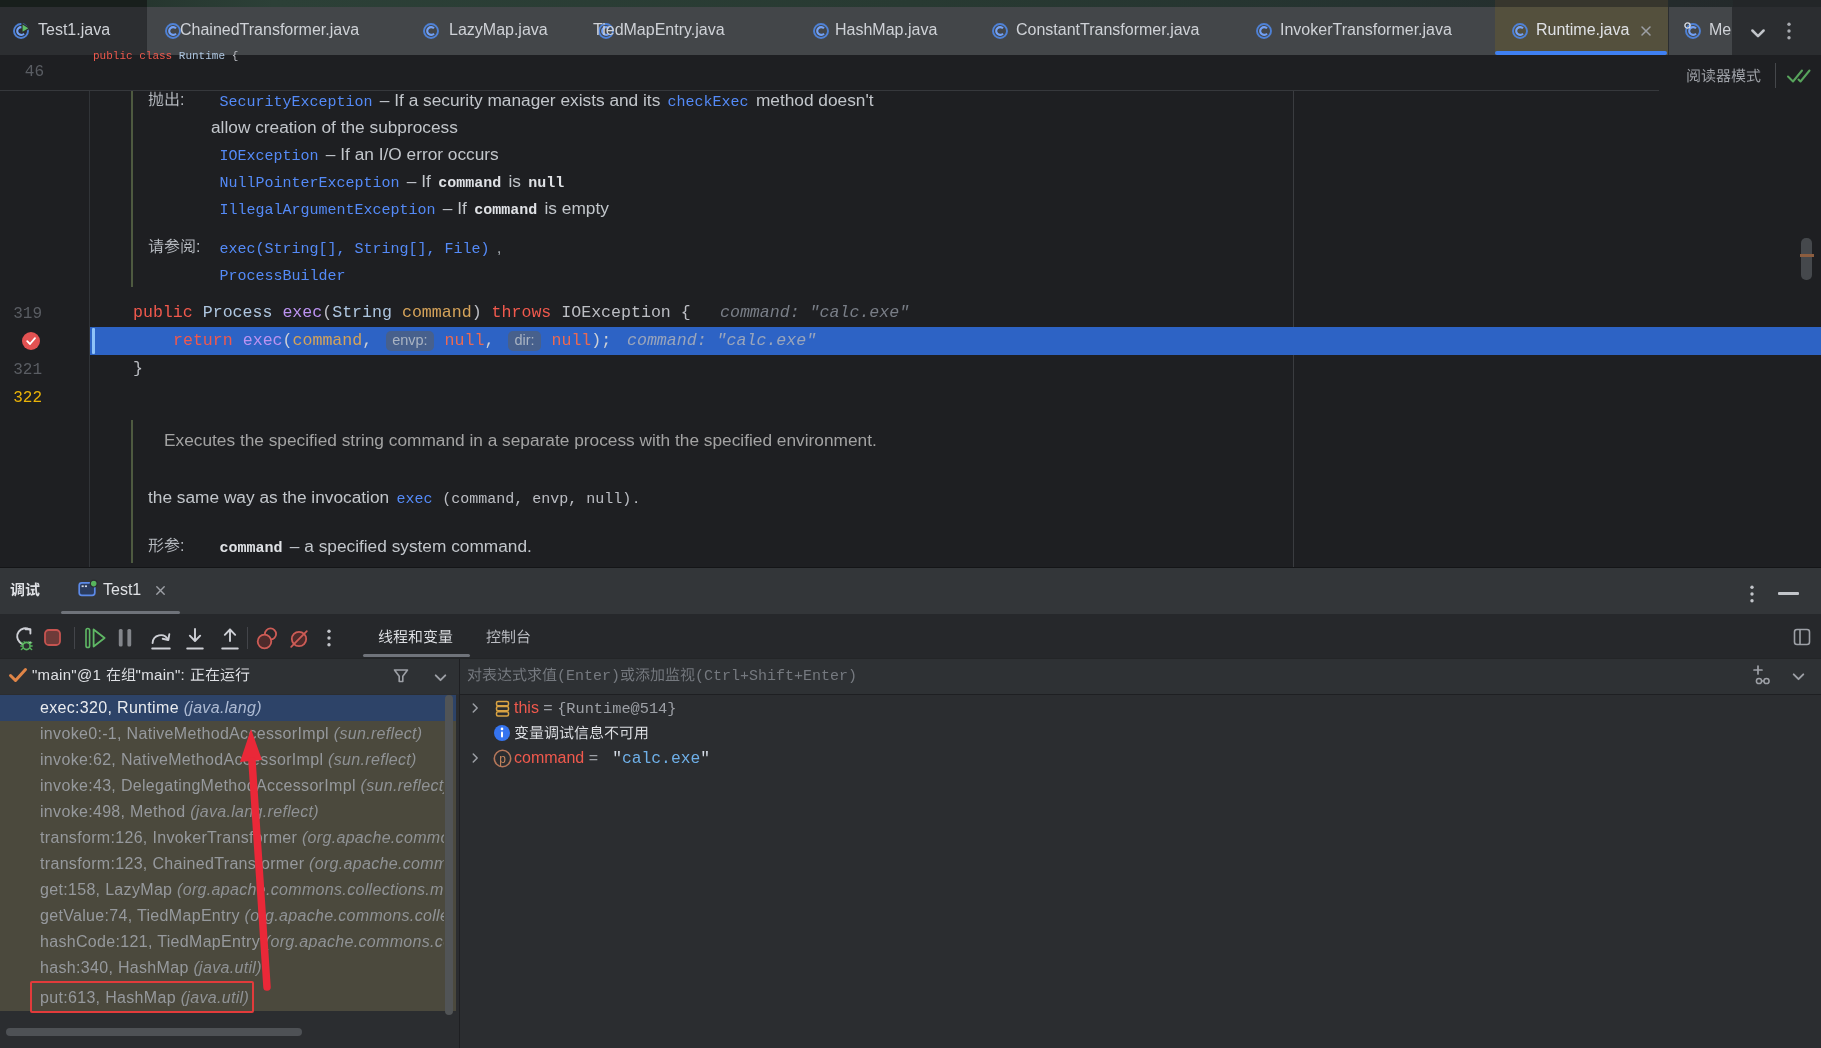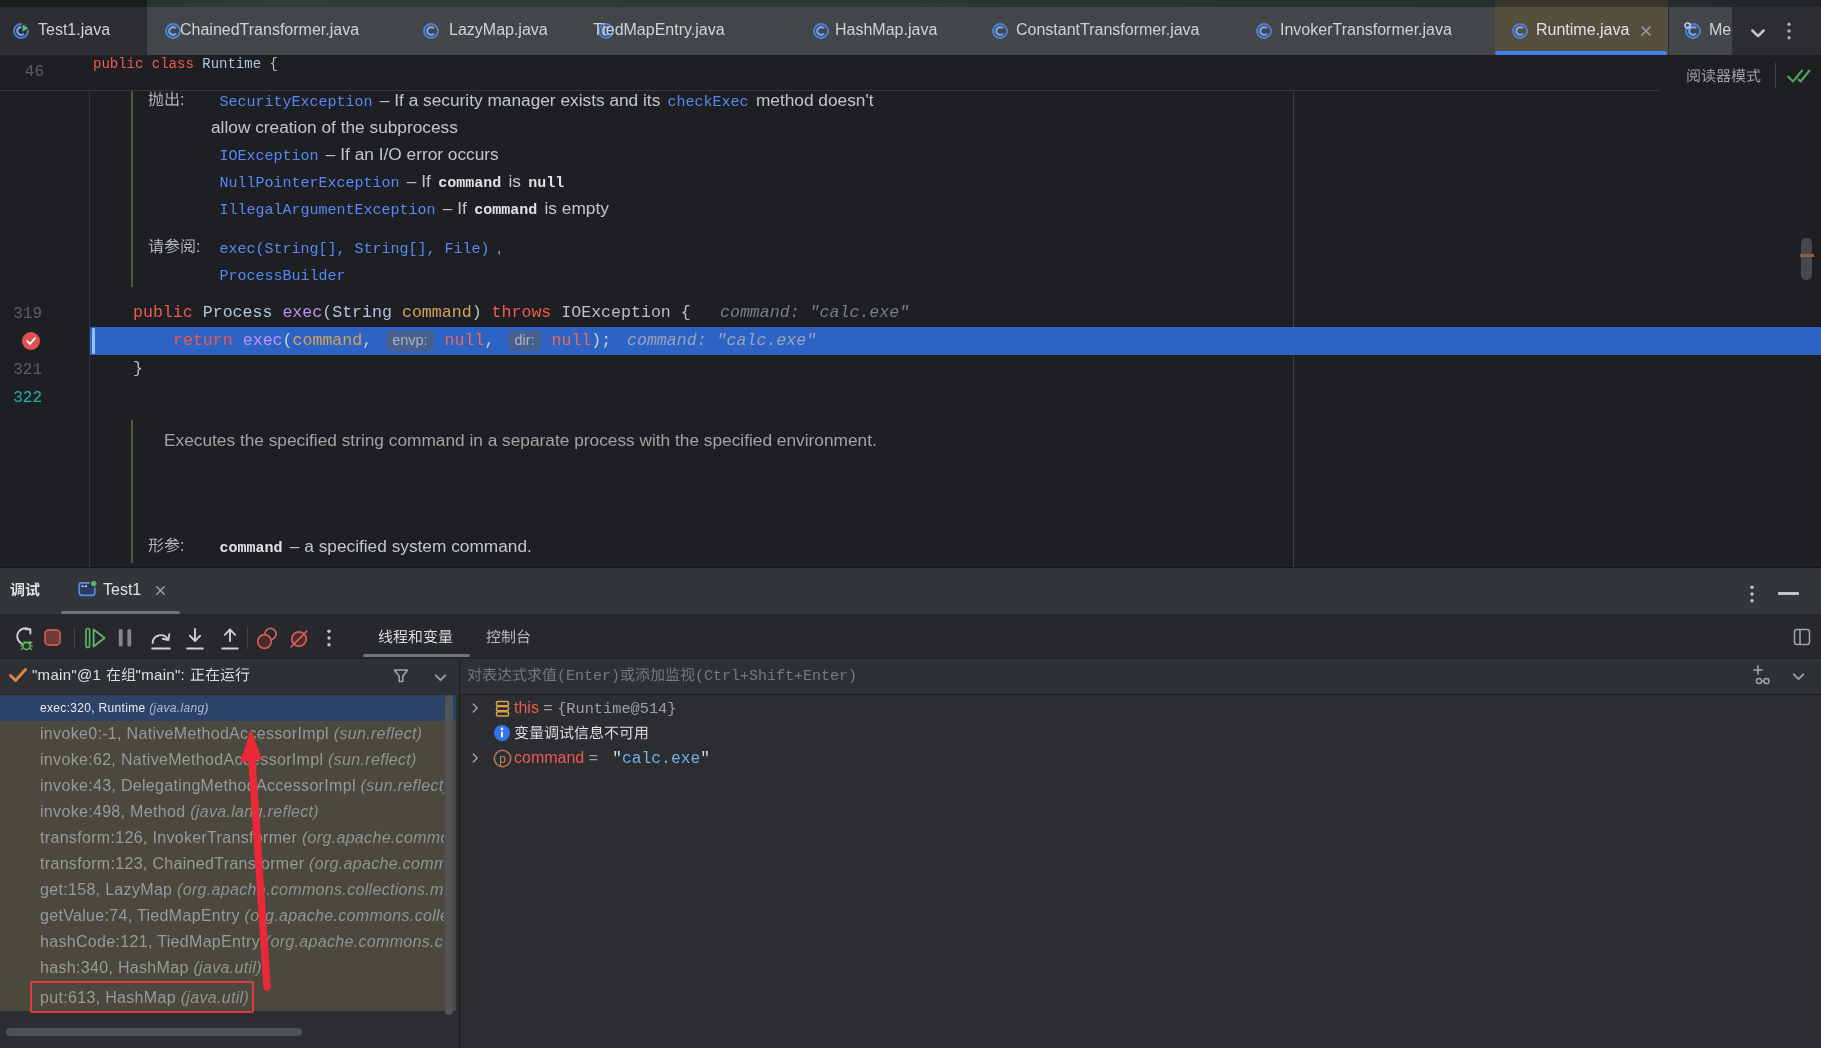--- a/index.html
+++ b/index.html
@@ -78,21 +78,21 @@
       <path d="M3.5 6 L8 10.5 L12.5 6" fill="none" stroke="#c2c5ca" stroke-width="2.0" stroke-linecap="round" stroke-linejoin="round"></path>
     </svg>
     <svg class="a" style="left:1787px;top:22px" width="4" height="18" viewBox="0 0 4 18">
       <circle cx="2" cy="2.2" r="1.7" fill="#a8abb0"></circle>
       <circle cx="2" cy="9" r="1.7" fill="#a8abb0"></circle>
       <circle cx="2" cy="15.8" r="1.7" fill="#a8abb0"></circle>
     </svg>
     <div class="a" style="left:0;top:55px;width:1821px;height:36px;background:#1e1f22"></div>
     <div class="a" style="left:0;top:90px;width:1659px;height:1px;background:#36383c"></div>
     <div class="a" style="left:10px;top:62px;width:34px;text-align:right;font-size:16px;color:#5a5d63"><span class="ms">46</span></div>
-    <div class="a" style="left:93px;top:55px;font-size:14px;white-space:pre"><span class="ms"><span style="color:#f0594d">public class</span><span style="color:#aec6e0"> Runtime</span><span style="color:#bcbec4"> {</span></span></div>
+    <div class="a" style="left:93px;top:49px;font-size:11px;white-space:pre"><span class="ms"><span style="color:#f0594d">public class</span><span style="color:#aec6e0"> Runtime</span><span style="color:#bcbec4"> {</span></span></div>
     <div class="a" style="left:1686px;top:67px"><svg style="vertical-align:-2.2px" width="75.0" height="15.4" viewBox="0 -13.2 75.0 15.4">
         <path fill="#9ea1a7" d="M5.2 -6.7H9.7V-4.9H5.2ZM1.4 -9.2V1.2H2.5V-9.2ZM1.6 -11.9C2.2 -11.2 3 -10.4 3.3 -9.8L4.2 -10.4C3.9 -11 3.1 -11.8 2.4 -12.4ZM4.7 -9.6C5.2 -9 5.7 -8.2 5.9 -7.6H4.2V-4H5.8C5.6 -2.4 5.1 -1.3 3.2 -0.6C3.5 -0.5 3.8 -0.1 3.9 0.2C5.9 -0.6 6.6 -2 6.9 -4H8V-1.5C8 -0.5 8.2 -0.2 9.2 -0.2C9.4 -0.2 10.4 -0.2 10.6 -0.2C11.4 -0.2 11.7 -0.6 11.8 -2C11.5 -2.1 11.1 -2.2 10.9 -2.4C10.8 -1.3 10.8 -1.1 10.5 -1.1C10.3 -1.1 9.5 -1.1 9.4 -1.1C9 -1.1 9 -1.2 9 -1.5V-4H10.8V-7.6H9C9.4 -8.2 9.9 -9 10.3 -9.8L9.2 -10C8.9 -9.3 8.3 -8.3 7.9 -7.6H6L6.9 -8C6.7 -8.6 6.1 -9.4 5.6 -10ZM5.3 -11.8V-10.8H12.6V-0.2C12.6 0 12.5 0.1 12.3 0.1C12.1 0.1 11.4 0.1 10.8 0.1C10.9 0.3 11.1 0.8 11.1 1.1C12.1 1.1 12.7 1.1 13.1 0.9C13.5 0.7 13.6 0.4 13.6 -0.2V-11.8Z M21.6 -6.8C22.4 -6.4 23.4 -5.7 23.8 -5.3L24.4 -5.9C23.9 -6.4 22.9 -7 22.2 -7.3ZM20.6 -5.4C21.4 -5 22.3 -4.3 22.8 -3.8L23.3 -4.5C22.9 -5 21.9 -5.6 21.1 -6ZM25.2 -1.6C26.5 -0.8 27.9 0.4 28.7 1.2L29.4 0.5C28.6 -0.3 27.1 -1.4 25.9 -2.2ZM16.6 -11.5C17.4 -10.8 18.4 -9.9 18.9 -9.2L19.6 -10C19.2 -10.7 18.1 -11.6 17.3 -12.3ZM20.5 -8.9V-7.9H27.8C27.6 -7.3 27.3 -6.6 27.1 -6.1L28 -5.9C28.4 -6.6 28.7 -7.8 29.1 -8.8L28.3 -8.9L28.2 -8.9H25.3V-10.2H28.4V-11.2H25.3V-12.6H24.2V-11.2H21.1V-10.2H24.2V-8.9ZM24.6 -7.3V-5.6C24.6 -5 24.6 -4.4 24.4 -3.8H20.2V-2.8H24C23.4 -1.6 22.3 -0.5 19.9 0.4C20.2 0.6 20.5 1 20.6 1.3C23.4 0.2 24.7 -1.3 25.2 -2.8H29.2V-3.8H25.5C25.6 -4.4 25.7 -5 25.7 -5.5V-7.3ZM15.6 -7.9V-6.8H17.8V-1.3C17.8 -0.6 17.4 -0.1 17.1 0.1C17.3 0.3 17.6 0.7 17.7 0.9V0.9C17.9 0.6 18.3 0.2 20.7 -1.7C20.5 -1.9 20.3 -2.3 20.2 -2.6L18.9 -1.6V-7.9Z M32.9 -10.9H35.5V-8.8H32.9ZM39.3 -10.9H42V-8.8H39.3ZM39.2 -7.3C39.8 -7 40.6 -6.6 41.1 -6.3H36.8C37.1 -6.8 37.4 -7.3 37.7 -7.8L36.6 -8V-11.9H31.9V-7.9H36.5C36.2 -7.3 35.9 -6.8 35.5 -6.3H30.8V-5.3H34.5C33.5 -4.4 32.1 -3.6 30.4 -3C30.7 -2.8 31 -2.4 31.1 -2.1L31.9 -2.5V1.2H33V0.8H35.5V1.1H36.6V-3.4H33.7C34.6 -4 35.3 -4.6 35.9 -5.3H38.7C39.4 -4.6 40.2 -4 41.1 -3.4H38.3V1.2H39.4V0.8H42V1.1H43.1V-2.5L43.9 -2.2C44 -2.5 44.3 -2.9 44.6 -3.1C42.9 -3.5 41.3 -4.3 40.1 -5.3H44.2V-6.3H41.6L42 -6.7C41.5 -7.1 40.6 -7.6 39.8 -7.9ZM38.3 -11.9V-7.9H43.1V-11.9ZM33 -0.2V-2.4H35.5V-0.2ZM39.4 -0.2V-2.4H42V-0.2Z M52.1 -6.3H57.3V-5.2H52.1ZM52.1 -8.1H57.3V-7.1H52.1ZM56 -12.6V-11.4H53.7V-12.6H52.6V-11.4H50.4V-10.4H52.6V-9.3H53.7V-10.4H56V-9.3H57.1V-10.4H59.2V-11.4H57.1V-12.6ZM51 -9V-4.3H54.1C54 -3.9 54 -3.5 53.9 -3.1H50.1V-2.1H53.5C53 -1 51.9 -0.2 49.7 0.3C49.9 0.5 50.2 0.9 50.3 1.2C52.9 0.6 54.1 -0.5 54.7 -2.1C55.5 -0.4 56.9 0.7 58.8 1.2C59 0.9 59.2 0.5 59.5 0.3C57.8 -0.1 56.5 -0.9 55.8 -2.1H59.1V-3.1H55C55.1 -3.5 55.1 -3.9 55.2 -4.3H58.4V-9ZM47.6 -12.6V-9.7H45.8V-8.7H47.6V-8.6C47.2 -6.6 46.4 -4.2 45.5 -3C45.7 -2.7 45.9 -2.2 46.1 -1.9C46.6 -2.7 47.2 -4.1 47.6 -5.6V1.2H48.7V-6.5C49.1 -5.7 49.6 -4.8 49.8 -4.3L50.5 -5.1C50.2 -5.6 49.1 -7.4 48.7 -8V-8.7H50.2V-9.7H48.7V-12.6Z M70.6 -11.9C71.4 -11.3 72.3 -10.5 72.8 -10L73.6 -10.7C73.1 -11.2 72.2 -12 71.4 -12.5ZM68.5 -12.5C68.5 -11.6 68.5 -10.7 68.5 -9.8H60.8V-8.7H68.6C69 -3.1 70.3 1.2 72.7 1.2C73.9 1.2 74.3 0.5 74.5 -2.2C74.2 -2.3 73.8 -2.5 73.5 -2.8C73.4 -0.8 73.2 0.1 72.8 0.1C71.3 0.1 70.2 -3.6 69.8 -8.7H74.2V-9.8H69.7C69.7 -10.7 69.7 -11.6 69.7 -12.5ZM60.9 -0.4 61.2 0.8C63.2 0.3 65.9 -0.3 68.5 -0.9L68.4 -1.9L65.2 -1.2V-5.4H68V-6.5H61.4V-5.4H64V-1Z"></path>
       </svg></div>
     <div class="a" style="left:1775px;top:63px;width:1px;height:25px;background:#45474b"></div>
     <svg class="a" style="left:1786px;top:66px" width="26" height="20" viewBox="0 0 26 20">
       <path d="M2 10.5 L7 15.5 L16 4.5" fill="none" stroke="#57a35c" stroke-width="2" stroke-linecap="round" stroke-linejoin="round"></path>
       <path d="M12.5 13.5 L14.5 15.5 L23.5 4.5" fill="none" stroke="#57a35c" stroke-width="2" stroke-linecap="round" stroke-linejoin="round"></path>
     </svg>
     <div class="a" style="left:89px;top:91px;width:1px;height:476px;background:#313438"></div>
     <div class="a" style="left:1293px;top:91px;width:1px;height:476px;background:#3a3c40"></div>
@@ -106,33 +106,34 @@
     <div class="a" style="left:217px;top:143px;height:22px;line-height:22px;font-size:17.3px;color:#c2c6cb;white-space:pre"><span class="ms" style="font-size:15px;margin:0 2.5px;color:#548af7">IOException</span> – If an I/O error occurs</div>
     <div class="a" style="left:217px;top:170px;height:22px;line-height:22px;font-size:17.3px;color:#c2c6cb;white-space:pre"><span class="ms" style="font-size:15px;margin:0 2.5px;color:#548af7">NullPointerException</span> – If <span class="ms" style="font-size:15px;margin:0 2.5px;font-weight:bold;color:#dfe1e5">command</span> is <span class="ms" style="font-size:15px;margin:0 2.5px;font-weight:bold;color:#dfe1e5">null</span></div>
     <div class="a" style="left:217px;top:197px;height:22px;line-height:22px;font-size:17.3px;color:#c2c6cb;white-space:pre"><span class="ms" style="font-size:15px;margin:0 2.5px;color:#548af7">IllegalArgumentException</span> – If <span class="ms" style="font-size:15px;margin:0 2.5px;font-weight:bold;color:#dfe1e5">command</span> is empty</div>
     <div class="a" style="left:148px;top:236px;height:22px;line-height:22px;font-size:16px;color:#b6bac0"><svg style="vertical-align:-2.4px" width="48.0" height="16.5" viewBox="0 -14.1 48.0 16.5">
         <path fill="#b6bac0" d="M1.7 -12.4C2.5 -11.6 3.6 -10.5 4.1 -9.9L4.9 -10.7C4.4 -11.4 3.3 -12.4 2.5 -13.1ZM0.7 -8.4V-7.3H3.1V-1.4C3.1 -0.7 2.6 -0.2 2.3 -0C2.5 0.2 2.8 0.7 2.9 1C3.2 0.7 3.6 0.3 6.3 -1.8C6.2 -2 6 -2.5 5.9 -2.8L4.2 -1.5V-8.4ZM7.9 -3.4H12.9V-2.1H7.9ZM7.9 -4.2V-5.5H12.9V-4.2ZM9.8 -13.4V-12.2H6.1V-11.3H9.8V-10.2H6.5V-9.4H9.8V-8.3H5.6V-7.3H15.4V-8.3H11V-9.4H14.4V-10.2H11V-11.3H14.9V-12.2H11V-13.4ZM6.8 -6.4V1.3H7.9V-1.2H12.9V-0.1C12.9 0.1 12.8 0.2 12.6 0.2C12.4 0.2 11.6 0.2 10.8 0.2C11 0.5 11.1 0.9 11.2 1.2C12.3 1.2 13.1 1.2 13.5 1C14 0.8 14.1 0.5 14.1 -0.1V-6.4Z M24.8 -6.4C23.7 -5.6 21.6 -4.9 20.1 -4.5C20.4 -4.3 20.7 -4 20.8 -3.7C22.5 -4.2 24.5 -5 25.8 -5.9ZM26.2 -4.5C24.8 -3.5 22.1 -2.7 19.8 -2.2C20.1 -2 20.4 -1.6 20.5 -1.3C22.9 -1.8 25.6 -2.8 27.2 -4ZM28.2 -2.8C26.4 -1.1 22.8 -0.1 18.8 0.3C19.1 0.5 19.3 1 19.4 1.3C23.5 0.8 27.2 -0.3 29.3 -2.3ZM18.9 -9.5C19.2 -9.6 19.7 -9.6 22.5 -9.8C22.2 -9.2 22 -8.8 21.7 -8.3H16.8V-7.2H20.9C19.8 -5.8 18.3 -4.8 16.6 -4C16.9 -3.8 17.4 -3.3 17.5 -3.1C19.5 -4.1 21.2 -5.4 22.4 -7.2H25.7C26.9 -5.5 28.8 -4 30.6 -3.2C30.8 -3.5 31.2 -3.9 31.5 -4.2C29.9 -4.8 28.2 -5.9 27.1 -7.2H31.2V-8.3H23.1C23.4 -8.8 23.6 -9.3 23.8 -9.8L28.3 -10C28.7 -9.7 29.1 -9.3 29.3 -9L30.3 -9.7C29.4 -10.7 27.6 -12.1 26.2 -13L25.3 -12.3C25.9 -11.9 26.5 -11.5 27.2 -11L21 -10.8C22 -11.4 23 -12.1 24 -12.9L22.9 -13.5C21.7 -12.4 20.2 -11.4 19.6 -11.1C19.2 -10.8 18.8 -10.6 18.5 -10.6C18.6 -10.3 18.8 -9.7 18.9 -9.5Z M37.5 -7.1H42.4V-5.2H37.5ZM33.5 -9.8V1.3H34.6V-9.8ZM33.7 -12.7C34.4 -12 35.2 -11.1 35.6 -10.4L36.5 -11.1C36.1 -11.7 35.3 -12.6 34.6 -13.2ZM37.1 -10.2C37.6 -9.6 38.1 -8.7 38.3 -8.1H36.4V-4.2H38.2C38 -2.6 37.4 -1.4 35.5 -0.7C35.7 -0.5 36 -0.1 36.1 0.2C38.3 -0.7 39 -2.1 39.3 -4.2H40.5V-1.6C40.5 -0.5 40.8 -0.2 41.9 -0.2C42.1 -0.2 43.1 -0.2 43.3 -0.2C44.2 -0.2 44.4 -0.6 44.5 -2.2C44.3 -2.2 43.8 -2.4 43.6 -2.6C43.6 -1.4 43.5 -1.2 43.2 -1.2C43 -1.2 42.2 -1.2 42 -1.2C41.6 -1.2 41.6 -1.2 41.6 -1.6V-4.2H43.5V-8.1H41.6C42.1 -8.8 42.6 -9.6 43 -10.4L41.9 -10.7C41.5 -9.9 40.9 -8.8 40.4 -8.1H38.4L39.3 -8.5C39.1 -9.2 38.5 -10 38 -10.7ZM37.6 -12.5V-11.5H45.4V-0.2C45.4 0 45.3 0.1 45.1 0.1C44.9 0.1 44.2 0.1 43.5 0.1C43.7 0.4 43.8 0.9 43.9 1.2C44.9 1.2 45.6 1.2 46 1C46.4 0.8 46.5 0.4 46.5 -0.2V-12.5Z"></path>
       </svg><span>:</span></div>
     <div class="a" style="left:217px;top:236px;height:22px;line-height:22px;font-size:17.3px;color:#c2c6cb;white-space:pre"><span class="ms" style="font-size:15px;margin:0 2.5px;color:#548af7">exec(String[], String[], File)</span><span style="color:#9ba0a6"> ,</span></div>
     <div class="a" style="left:217px;top:263px;height:22px;line-height:22px;font-size:17.3px;color:#c2c6cb;white-space:pre"><span class="ms" style="font-size:15px;margin:0 2.5px;color:#548af7">ProcessBuilder</span></div>
     <div class="a" style="left:0;top:299px;width:42px;text-align:right;font-size:16px;color:#5a5d63;line-height:28px"><span class="ms">319</span></div>
     <div class="a" style="left:0;top:355px;width:42px;text-align:right;font-size:16px;color:#5a5d63;line-height:28px"><span class="ms">321</span></div>
-    <div class="a" style="left:0;top:383px;width:42px;text-align:right;font-size:16px;color:#14b8a6;line-height:28px"><span class="ms">322</span></div>
+    <div class="a" style="left:0;top:383px;width:42px;text-align:right;font-size:16px;color:#eab308;line-height:28px"><span class="ms">322</span></div>
     <svg class="a" style="left:21px;top:331px" width="20" height="20" viewBox="0 0 20 20">
       <circle cx="10" cy="10" r="9" fill="#e35252"></circle>
       <path d="M6.2 10.2 L9 13 L14 7.2" fill="none" stroke="#ffffff" stroke-width="1.8" stroke-linecap="round" stroke-linejoin="round"></path>
     </svg>
     <div class="a code" style="left:133px;top:299px"><span style="color:#f0594d">public </span><span style="color:#aec6e0">Process </span><span style="color:#bc93f1">exec</span><span style="color:#bcbec4">(</span><span style="color:#aec6e0">String </span><span style="color:#d5a35a">command</span><span style="color:#bcbec4">) </span><span style="color:#f0594d">throws </span><span style="color:#bcbec4">IOException {</span></div>
     <div class="a hint" style="left:720px;top:299px;color:#797e87">command: "calc.exe"</div>
     <div class="a" style="left:90px;top:327px;width:1731px;height:28px;background:#2d63c5"></div>
     <div class="a" style="left:92px;top:328px;width:3px;height:26px;background:#8ec2f8;border-radius:1px"></div>
     <div class="a code" style="left:173px;top:327px"><span style="color:#f0594d">return </span><span style="color:#bc93f1">exec</span><span style="color:#ced0d6">(</span><span style="color:#d5a35a">command</span><span style="color:#ced0d6">, </span><span class="chip">envp:</span><span style="color:#ea6a52"> null</span><span style="color:#ced0d6">, </span><span class="chip">dir:</span><span style="color:#ea6a52"> null</span><span style="color:#ced0d6">);</span></div>
     <div class="a hint" style="left:627px;top:327px;color:#9aa5bb">command: "calc.exe"</div>
     <div class="a code" style="left:133px;top:355px;color:#bcbec4">}</div>
     <div class="a" style="left:164px;top:429px;height:22px;line-height:22px;font-size:17.3px;color:#a3a3a3;white-space:pre">Executes the specified string command in a separate process with the specified environment.</div>
+    <div class="a" style="left:148px;top:486px;height:22px;line-height:22px;font-size:17.3px;color:#c2c6cb;white-space:pre">the same way as the invocation <span class="ms" style="font-size:15px;margin:0 2.5px;color:#548af7">exec</span> <span class="ms" style="font-size:15px;margin:0 2.5px;color:#bcbec4">(command, envp, null)</span><span>.</span></div>
     <div class="a" style="left:148px;top:535px;height:22px;line-height:22px;font-size:16px;color:#b6bac0"><svg style="vertical-align:-2.4px" width="32.0" height="16.5" viewBox="0 -14.1 32.0 16.5">
         <path fill="#b6bac0" d="M13.5 -13.2C12.5 -11.9 10.7 -10.5 9.2 -9.8C9.5 -9.5 9.8 -9.2 10 -8.9C11.7 -9.8 13.5 -11.2 14.7 -12.7ZM14 -8.8C12.9 -7.4 11 -5.9 9.3 -5.1C9.6 -4.9 10 -4.5 10.2 -4.3C11.9 -5.2 13.9 -6.8 15.1 -8.3ZM14.4 -4.4C13.2 -2.4 10.9 -0.7 8.5 0.3C8.8 0.6 9.2 1 9.4 1.3C11.8 0.1 14.1 -1.8 15.5 -4ZM6.5 -11.3V-7.2H3.9V-11.3ZM0.7 -7.2V-6.1H2.7C2.7 -3.7 2.3 -1.3 0.6 0.6C0.9 0.7 1.3 1.1 1.5 1.4C3.4 -0.7 3.8 -3.4 3.9 -6.1H6.5V1.3H7.6V-6.1H9.4V-7.2H7.6V-11.3H9.2V-12.4H0.9V-11.3H2.8V-7.2Z M24.8 -6.4C23.7 -5.6 21.6 -4.9 20.1 -4.5C20.4 -4.3 20.7 -4 20.8 -3.7C22.5 -4.2 24.5 -5 25.8 -5.9ZM26.2 -4.5C24.8 -3.5 22.1 -2.7 19.8 -2.2C20.1 -2 20.4 -1.6 20.5 -1.3C22.9 -1.8 25.6 -2.8 27.2 -4ZM28.2 -2.8C26.4 -1.1 22.8 -0.1 18.8 0.3C19.1 0.5 19.3 1 19.4 1.3C23.5 0.8 27.2 -0.3 29.3 -2.3ZM18.9 -9.5C19.2 -9.6 19.7 -9.6 22.5 -9.8C22.2 -9.2 22 -8.8 21.7 -8.3H16.8V-7.2H20.9C19.8 -5.8 18.3 -4.8 16.6 -4C16.9 -3.8 17.4 -3.3 17.5 -3.1C19.5 -4.1 21.2 -5.4 22.4 -7.2H25.7C26.9 -5.5 28.8 -4 30.6 -3.2C30.8 -3.5 31.2 -3.9 31.5 -4.2C29.9 -4.8 28.2 -5.9 27.1 -7.2H31.2V-8.3H23.1C23.4 -8.8 23.6 -9.3 23.8 -9.8L28.3 -10C28.7 -9.7 29.1 -9.3 29.3 -9L30.3 -9.7C29.4 -10.7 27.6 -12.1 26.2 -13L25.3 -12.3C25.9 -11.9 26.5 -11.5 27.2 -11L21 -10.8C22 -11.4 23 -12.1 24 -12.9L22.9 -13.5C21.7 -12.4 20.2 -11.4 19.6 -11.1C19.2 -10.8 18.8 -10.6 18.5 -10.6C18.6 -10.3 18.8 -9.7 18.9 -9.5Z"></path>
       </svg><span>:</span></div>
     <div class="a" style="left:217px;top:535px;height:22px;line-height:22px;font-size:17.3px;color:#c2c6cb;white-space:pre"><span class="ms" style="font-size:15px;margin:0 2.5px;font-weight:bold;color:#dfe1e5">command</span> – a specified system command.</div>
     <div class="a" style="left:1801px;top:238px;width:11px;height:42px;background:#45484c;border-radius:5px"></div>
     <div class="a" style="left:1800px;top:254px;width:14px;height:3px;background:#8c5d3f"></div>
     <div class="a" style="left:0;top:567px;width:1821px;height:481px;background:#2b2d30"></div>
     <div class="a" style="left:0;top:567px;width:1821px;height:1px;background:#141517"></div>
     <div class="a" style="left:0;top:568px;width:1821px;height:46px;background:#333639"></div>
     <div class="a" style="left:0;top:614px;width:1821px;height:44px;background:#26282b"></div>
@@ -223,21 +224,21 @@
         <path fill="#dfe1e5" d="M2.8 -7.6V-0.6H0.8V0.5H14.2V-0.6H8.5V-5.3H13.2V-6.4H8.5V-10.4H13.8V-11.5H1.3V-10.4H7.3V-0.6H4V-7.6Z M20.9 -12.6C20.7 -11.8 20.4 -11 20.1 -10.3H15.9V-9.2H19.6C18.6 -7.3 17.3 -5.5 15.6 -4.3C15.8 -4 16 -3.6 16.2 -3.3C16.8 -3.7 17.4 -4.2 17.9 -4.8V1.1H19V-6.1C19.7 -7.1 20.3 -8.1 20.9 -9.2H29.1V-10.3H21.3C21.6 -10.9 21.8 -11.6 22 -12.3ZM24 -8.4V-5.5H20.6V-4.5H24V-0.2H20V0.8H29.1V-0.2H25.1V-4.5H28.5V-5.5H25.1V-8.4Z M35.7 -11.7V-10.6H43.3V-11.7ZM31 -11.1C31.9 -10.5 33.1 -9.6 33.7 -9.1L34.5 -9.9C33.8 -10.4 32.6 -11.2 31.8 -11.8ZM35.6 -1.8C36.1 -2 36.7 -2 42.4 -2.5L43 -1.4L44 -1.9C43.4 -3.1 42.2 -5 41.2 -6.5L40.3 -6C40.8 -5.3 41.3 -4.4 41.8 -3.5L36.9 -3.1C37.7 -4.3 38.5 -5.8 39.1 -7.2H44.3V-8.2H34.7V-7.2H37.7C37.2 -5.7 36.3 -4.2 36.1 -3.8C35.7 -3.3 35.5 -3 35.2 -2.9C35.4 -2.6 35.6 -2 35.6 -1.8ZM33.8 -7.3H30.6V-6.3H32.7V-1.5C32 -1.2 31.3 -0.6 30.6 0.2L31.4 1.3C32.1 0.3 32.8 -0.6 33.3 -0.6C33.7 -0.6 34.2 -0.1 34.8 0.2C35.9 0.9 37.1 1.1 39 1.1C40.6 1.1 43.1 1 44.2 0.9C44.2 0.6 44.4 0 44.5 -0.3C43 -0.1 40.7 -0 39 -0C37.3 -0 36 -0.1 35 -0.8C34.5 -1.1 34.1 -1.4 33.8 -1.6Z M51.5 -11.7V-10.6H58.9V-11.7ZM49 -12.6C48.2 -11.5 46.8 -10.2 45.5 -9.3C45.7 -9.1 46 -8.7 46.2 -8.4C47.5 -9.4 49.1 -10.9 50.1 -12.2ZM50.9 -7.6V-6.5H55.9V-0.3C55.9 -0 55.8 0.1 55.5 0.1C55.3 0.1 54.2 0.1 53.2 0C53.3 0.4 53.5 0.8 53.5 1.2C55 1.2 55.9 1.2 56.4 1C56.9 0.8 57.1 0.4 57.1 -0.2V-6.5H59.3V-7.6ZM49.6 -9.4C48.6 -7.7 46.9 -5.9 45.4 -4.8C45.6 -4.6 46 -4.1 46.2 -3.9C46.7 -4.3 47.3 -4.9 47.9 -5.5V1.2H49V-6.7C49.6 -7.4 50.2 -8.2 50.7 -9Z"></path>
       </svg></div>
     <svg class="a" style="left:392px;top:667px" width="18" height="18" viewBox="0 0 18 18">
       <path d="M2.5 3 L15.5 3 L10.8 9.2 L10.8 14.5 L7.2 14.5 L7.2 9.2 Z" fill="none" stroke="#9da0a6" stroke-width="1.6" stroke-linejoin="round"></path>
     </svg>
     <svg class="a" style="left:432px;top:669px" width="17" height="17" viewBox="0 0 16 16">
       <path d="M3.5 6 L8 10.5 L12.5 6" fill="none" stroke="#9da0a6" stroke-width="1.8" stroke-linecap="round" stroke-linejoin="round"></path>
     </svg>
     <div class="a" style="left:0;top:721px;width:456px;height:290px;background:#4b493d"></div>
     <div class="a" style="left:0;top:695px;width:456px;height:26px;background:#2d4368"></div>
-    <div class="a" style="left:40px;top:695px;width:404px;height:26px;line-height:26px;font-size:12px;letter-spacing:0.32px;overflow:hidden;white-space:pre;color:#e9ebee"><span>exec:320, Runtime </span><span class="it" style="color:#aebbd3">(java.lang)</span></div>
+    <div class="a" style="left:40px;top:695px;width:404px;height:26px;line-height:26px;font-size:16px;letter-spacing:0.32px;overflow:hidden;white-space:pre;color:#e9ebee"><span>exec:320, Runtime </span><span class="it" style="color:#aebbd3">(java.lang)</span></div>
     <div class="a" style="left:40px;top:721px;width:404px;height:26px;line-height:26px;font-size:16px;letter-spacing:0.32px;overflow:hidden;white-space:pre;color:#96999d"><span>invoke0:-1, NativeMethodAccessorImpl </span><span class="it" style="color:#8f9295">(sun.reflect)</span></div>
     <div class="a" style="left:40px;top:747px;width:404px;height:26px;line-height:26px;font-size:16px;letter-spacing:0.32px;overflow:hidden;white-space:pre;color:#96999d"><span>invoke:62, NativeMethodAccessorImpl </span><span class="it" style="color:#8f9295">(sun.reflect)</span></div>
     <div class="a" style="left:40px;top:773px;width:404px;height:26px;line-height:26px;font-size:16px;letter-spacing:0.32px;overflow:hidden;white-space:pre;color:#96999d"><span>invoke:43, DelegatingMethodAccessorImpl </span><span class="it" style="color:#8f9295">(sun.reflect)</span></div>
     <div class="a" style="left:40px;top:799px;width:404px;height:26px;line-height:26px;font-size:16px;letter-spacing:0.32px;overflow:hidden;white-space:pre;color:#96999d"><span>invoke:498, Method </span><span class="it" style="color:#8f9295">(java.lang.reflect)</span></div>
     <div class="a" style="left:40px;top:825px;width:404px;height:26px;line-height:26px;font-size:16px;letter-spacing:0.32px;overflow:hidden;white-space:pre;color:#96999d"><span>transform:126, InvokerTransformer </span><span class="it" style="color:#8f9295">(org.apache.commons.collections.functors)</span></div>
     <div class="a" style="left:40px;top:851px;width:404px;height:26px;line-height:26px;font-size:16px;letter-spacing:0.32px;overflow:hidden;white-space:pre;color:#96999d"><span>transform:123, ChainedTransformer </span><span class="it" style="color:#8f9295">(org.apache.commons.collections.functors)</span></div>
     <div class="a" style="left:40px;top:877px;width:404px;height:26px;line-height:26px;font-size:16px;letter-spacing:0.32px;overflow:hidden;white-space:pre;color:#96999d"><span>get:158, LazyMap </span><span class="it" style="color:#8f9295">(org.apache.commons.collections.map)</span></div>
     <div class="a" style="left:40px;top:903px;width:404px;height:26px;line-height:26px;font-size:16px;letter-spacing:0.32px;overflow:hidden;white-space:pre;color:#96999d"><span>getValue:74, TiedMapEntry </span><span class="it" style="color:#8f9295">(org.apache.commons.collections.keyvalue)</span></div>
     <div class="a" style="left:40px;top:929px;width:404px;height:26px;line-height:26px;font-size:16px;letter-spacing:0.32px;overflow:hidden;white-space:pre;color:#96999d"><span>hashCode:121, TiedMapEntry </span><span class="it" style="color:#8f9295">(org.apache.commons.collections.keyvalue)</span></div>
     <div class="a" style="left:40px;top:955px;width:404px;height:26px;line-height:26px;font-size:16px;letter-spacing:0.32px;overflow:hidden;white-space:pre;color:#96999d"><span>hash:340, HashMap </span><span class="it" style="color:#8f9295">(java.util)</span></div>

